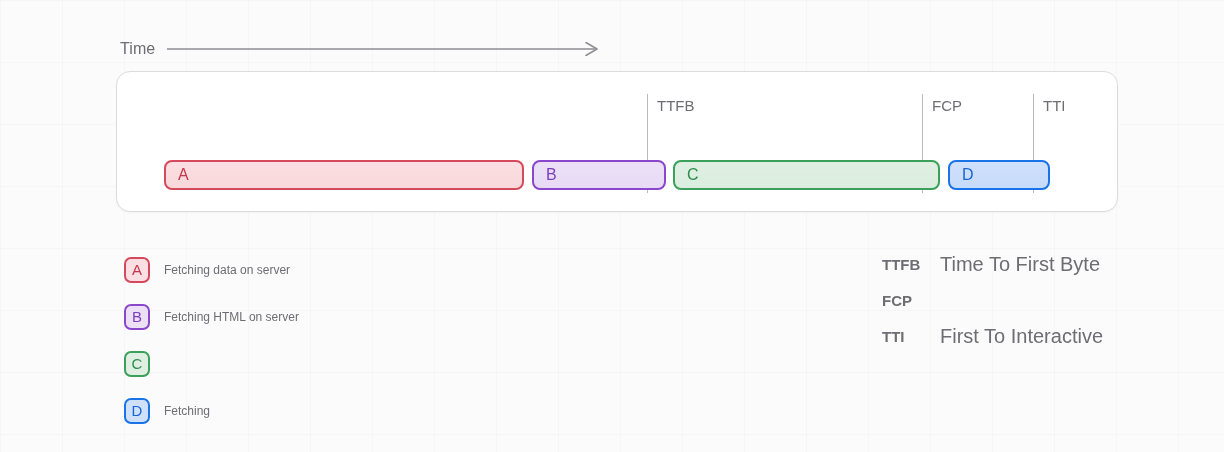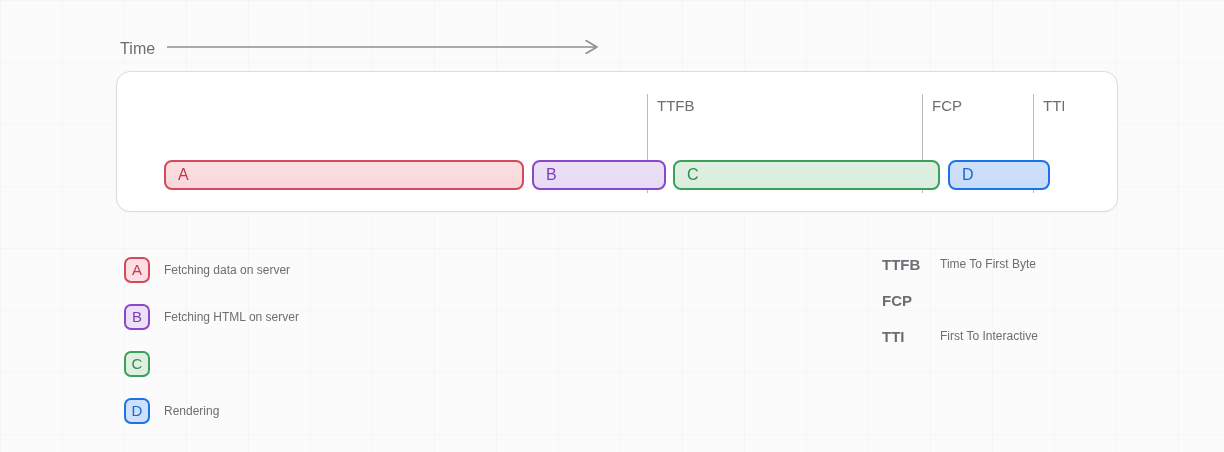--- a/index.html
+++ b/index.html
@@ -14,21 +14,21 @@
     width:1224px; height:452px;
     background:
       repeating-linear-gradient(to right, rgba(0,0,0,0.018) 0 1px, transparent 1px 62px),
       repeating-linear-gradient(to bottom, rgba(0,0,0,0.018) 0 1px, transparent 1px 62px),
       #fbfbfb;
   }
 
   
   #time-axis {
     position:absolute; left:120px; top:40px;
-    display:flex; align-items:flex-start; gap:12px;
+    display:flex; align-items:center; gap:12px;
   }
   #time-label {
     font-size:16px; color:#6d6d73; letter-spacing:.1px;
   }
   #time-arrow { display:block; }
 
   
   #timeline-card {
     position:absolute; left:116px; top:71px;
     width:1002px; height:141px;
@@ -84,21 +84,21 @@
   .badge-c { border-color:#3aa05a; background:#dff0e2; color:#2e8c4c; }
   .badge-d { border-color:#1a73e8; background:#cfe0fb; color:#1766d4; }
   .legend-text { font-size:12px; color:#6d6d73; }
 
   #legend-abbrs { position:absolute; left:882px; top:246px; }
   .abbr-row { display:flex; align-items:center; height:36px; }
   .abbr-key {
     width:58px; flex:none;
     font-size:15px; font-weight:bold; color:#6d6d73;
   }
-  .abbr-val { font-size:12px; color:#6d6d73; }
+  .abbr-val { font-size:20px; color:#6d6d73; }
 </style>
 </head>
 <body>
 
 <div id="stage">
 
   <div id="time-axis">
     <span id="time-label">Time</span>
     <svg id="time-arrow" width="438" height="14" viewBox="0 0 438 14">
       <line x1="0" y1="7" x2="428" y2="7" stroke="#8e8e93" stroke-width="1.6"></line>
@@ -142,21 +142,21 @@
       </div>
       <div class="legend-row">
         <span class="legend-badge badge-b">B</span>
         <span class="legend-text">Fetching HTML on server</span>
       </div>
       <div class="legend-row">
         <span class="legend-badge badge-c">C</span>
       </div>
       <div class="legend-row">
         <span class="legend-badge badge-d">D</span>
-        <span class="legend-text">Rendering</span>
+        <span class="legend-text">Fetching</span>
       </div>
     </div>
 
   <div id="legend-abbrs">
       <div class="abbr-row">
         <span class="abbr-key">TTFB</span>
         <span class="abbr-val">Time To First Byte</span>
       </div>
       <div class="abbr-row">
         <span class="abbr-key">FCP</span>

